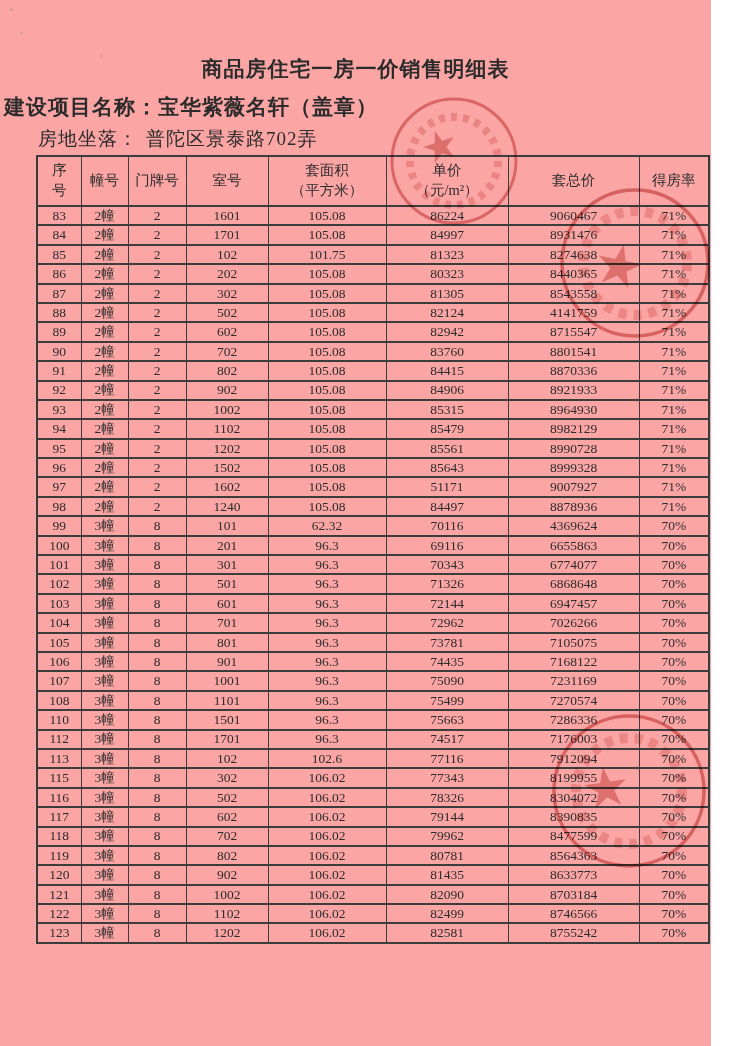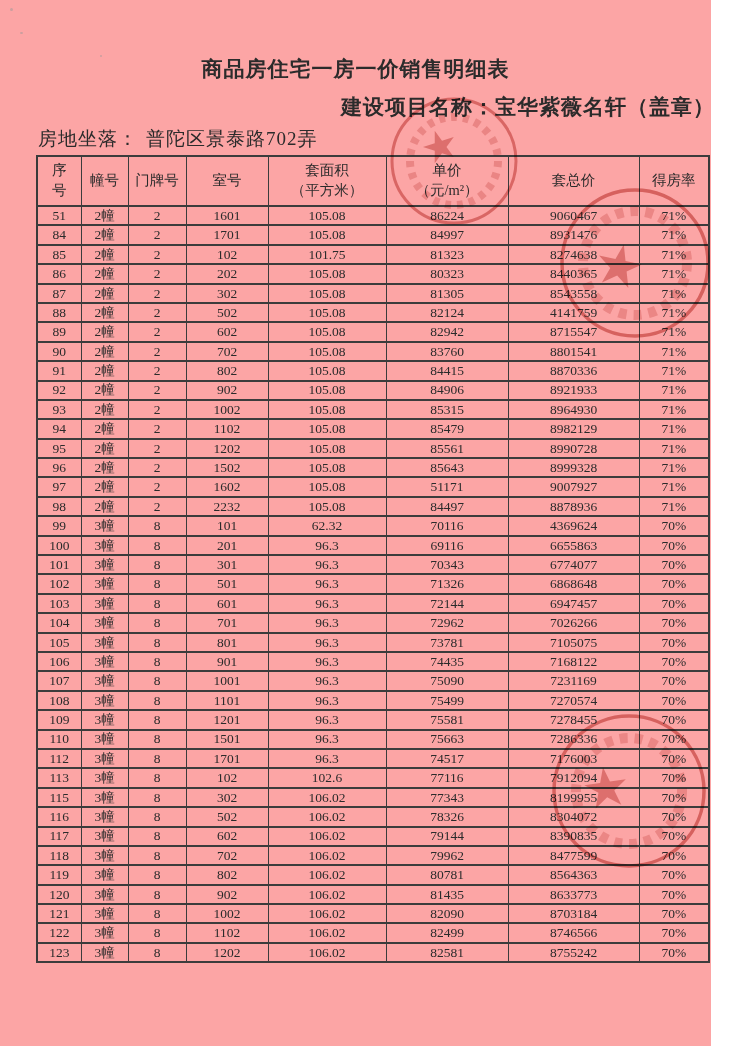--- a/index.html
+++ b/index.html
@@ -11,21 +11,21 @@
     color:#2b2b2b;
     overflow:hidden;
   }
   .doc-title{
     position:absolute;top:55px;left:0;width:100%;
     text-align:center;font-size:21px;font-weight:bold;
     letter-spacing:1px;margin:0;
   }
   .doc-subtitle{
     position:absolute;top:89px;left:0;width:100%;
-    text-align:right;font-size:21px;font-weight:bold;
+    text-align:left;font-size:21px;font-weight:bold;
     letter-spacing:1px;margin:4px;
   }
   .location-line{
     position:absolute;top:126px;left:38px;
     font-size:19px;letter-spacing:1px;
   }
   .location-line .loc-value{margin-left:8px;}
   table.price-table{
     position:absolute;left:36px;top:155px;
     width:672px;
@@ -85,21 +85,21 @@
           <th>套面积
 （平方米）</th>
           <th>单价
 （元/m²）</th>
           <th>套总价</th>
           <th>得房率</th>
         </tr>
     </thead>
     <tbody>
         <tr>
-          <td>51</td>
+          <td>83</td>
           <td>2幢</td>
           <td>2</td>
           <td>1601</td>
           <td>105.08</td>
           <td>86224</td>
           <td>9060467</td>
           <td>71%</td>
         </tr>
         <tr>
           <td>84</td>
@@ -238,21 +238,21 @@
           <td>1602</td>
           <td>105.08</td>
           <td>51171</td>
           <td>9007927</td>
           <td>71%</td>
         </tr>
         <tr>
           <td>98</td>
           <td>2幢</td>
           <td>2</td>
-          <td>2232</td>
+          <td>1240</td>
           <td>105.08</td>
           <td>84497</td>
           <td>8878936</td>
           <td>71%</td>
         </tr>
         <tr>
           <td>99</td>
           <td>3幢</td>
           <td>8</td>
           <td>101</td>
@@ -342,30 +342,20 @@
           <td>70%</td>
         </tr>
         <tr>
           <td>108</td>
           <td>3幢</td>
           <td>8</td>
           <td>1101</td>
           <td>96.3</td>
           <td>75499</td>
           <td>7270574</td>
-          <td>70%</td>
-        </tr>
-        <tr>
-          <td>109</td>
-          <td>3幢</td>
-          <td>8</td>
-          <td>1201</td>
-          <td>96.3</td>
-          <td>75581</td>
-          <td>7278455</td>
           <td>70%</td>
         </tr>
         <tr>
           <td>110</td>
           <td>3幢</td>
           <td>8</td>
           <td>1501</td>
           <td>96.3</td>
           <td>75663</td>
           <td>7286336</td>

